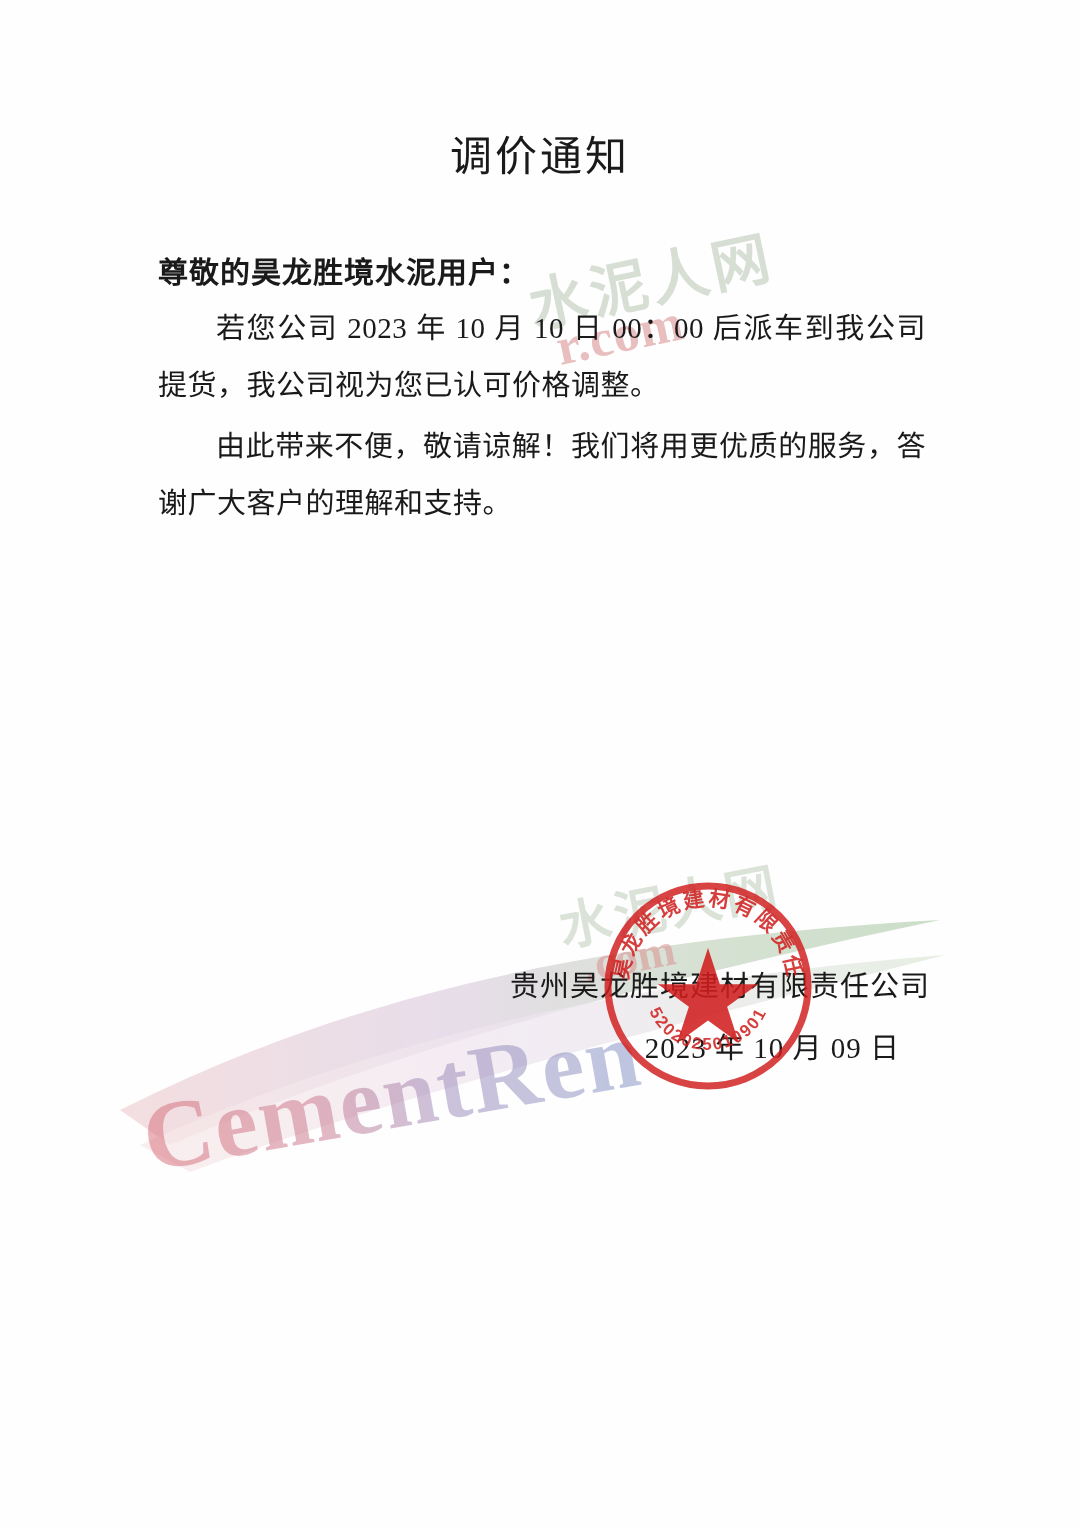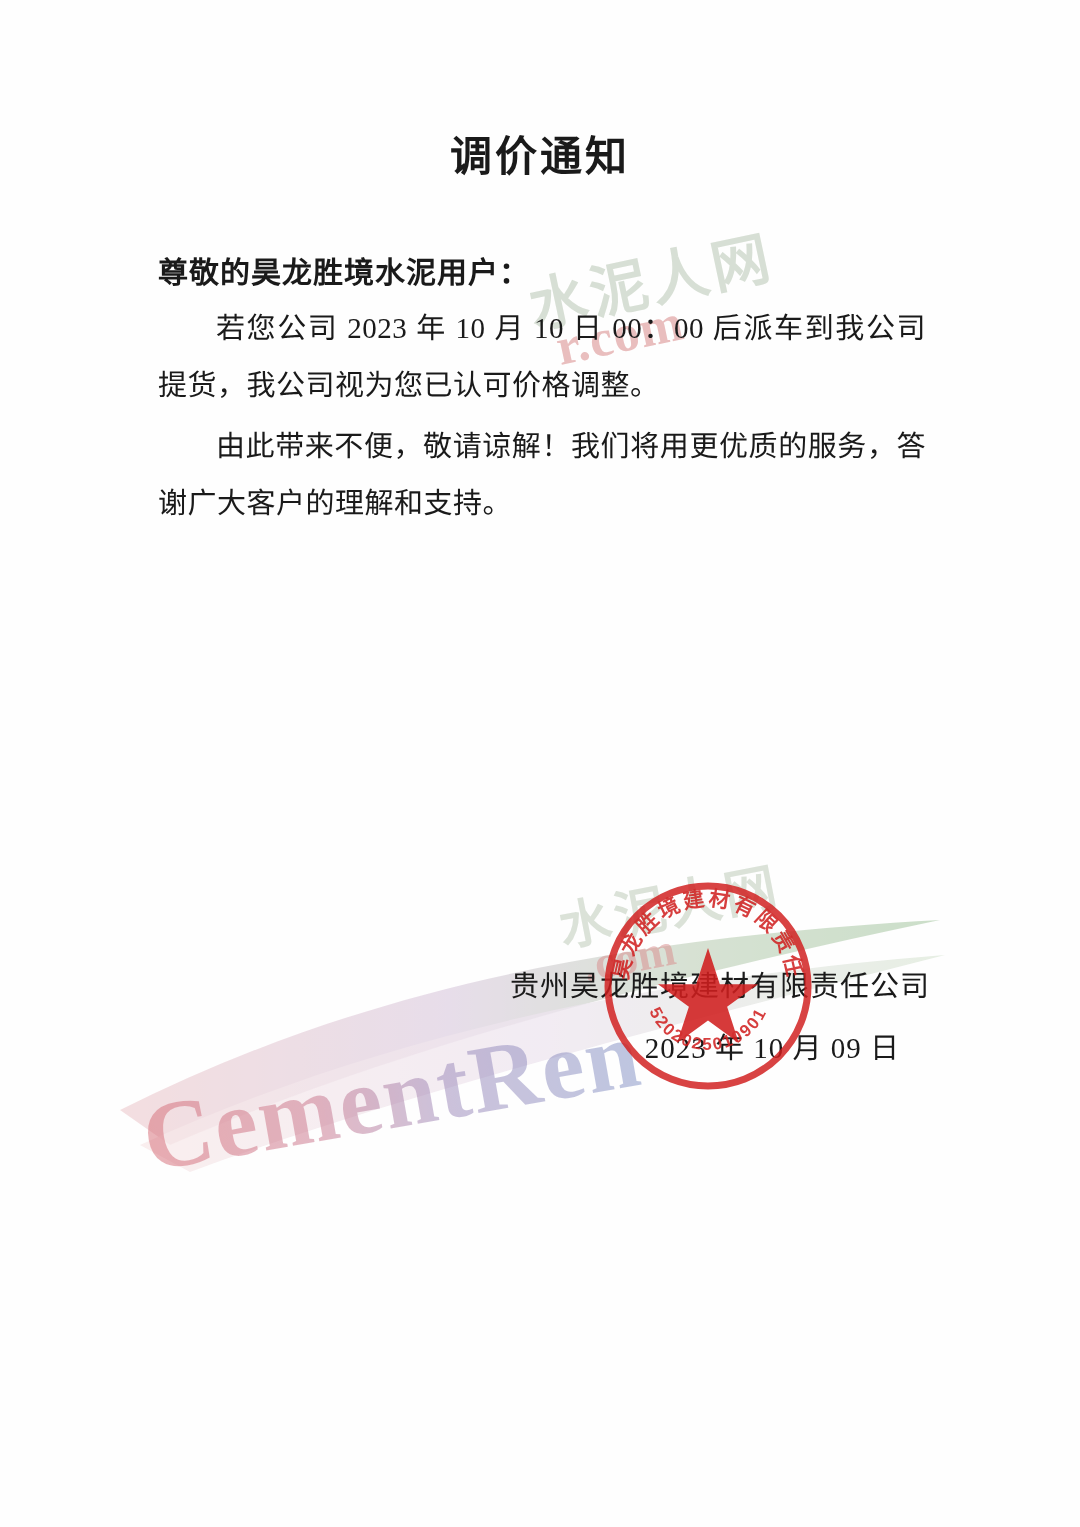--- a/index.html
+++ b/index.html
@@ -95,21 +95,21 @@
   }
 
   
   .doc-title {
     position: absolute;
     left: 0;
     right: 0;
     top: 122px;
     text-align: center;
     font-size: 42px;
-    font-weight: bold;
+    font-weight: normal;
     letter-spacing: 3px;
     font-family: "Liberation Serif", "DejaVu Serif", serif;
   }
 
   .salutation {
     position: absolute;
     left: 158px;
     top: 240px;
     font-size: 30px;
     font-weight: bold;

